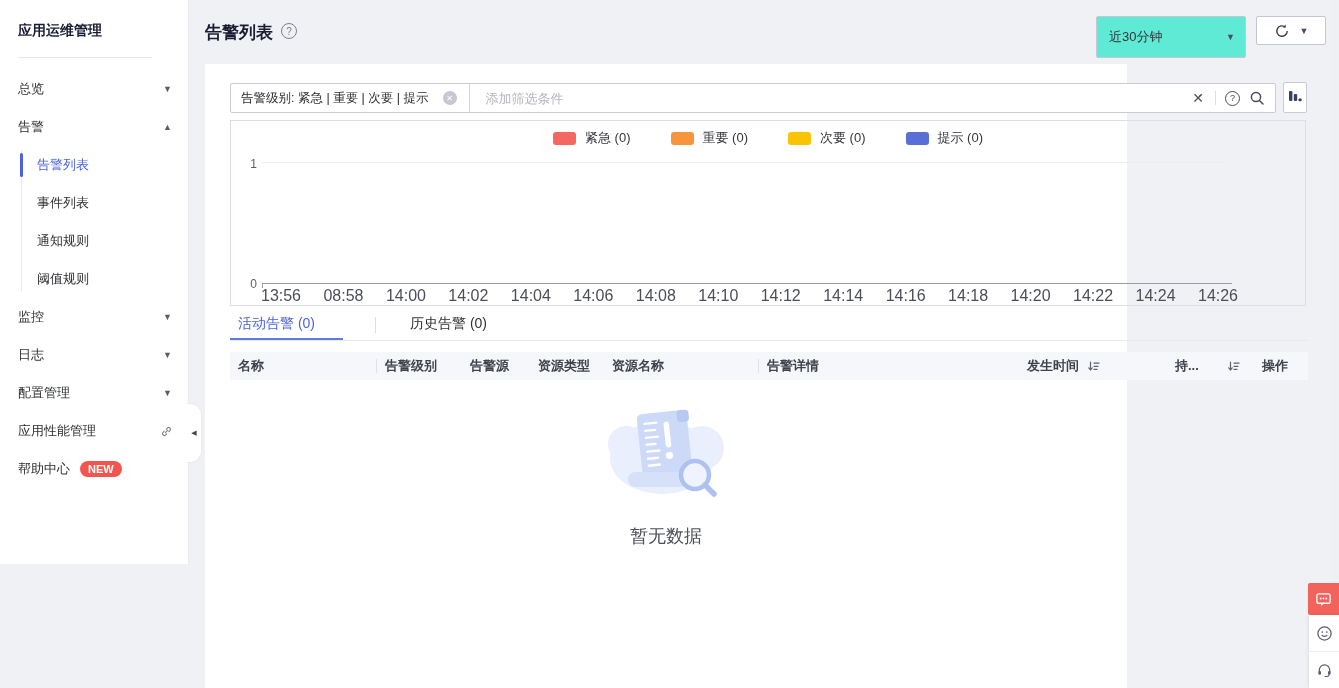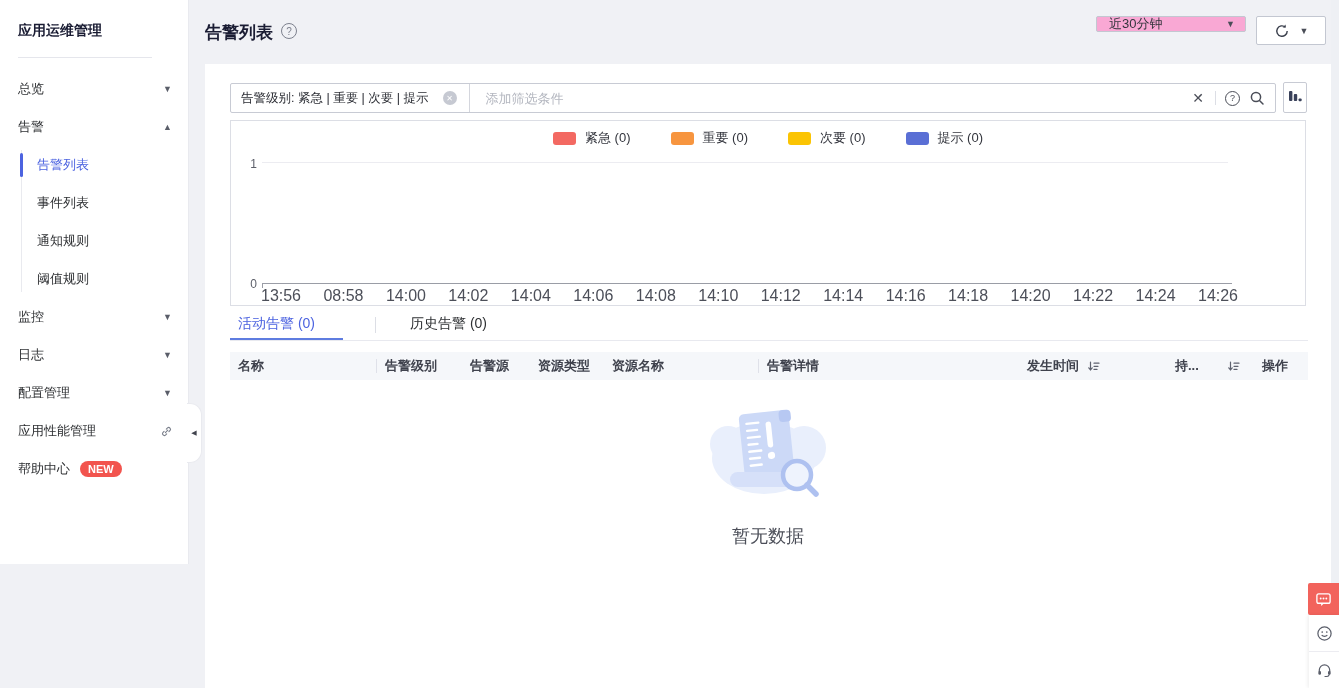--- a/index.html
+++ b/index.html
@@ -27,32 +27,32 @@
   .collapse-handle{position:absolute;left:187px;top:403px;width:14px;height:58px;background:#fff;
     border:1px solid #e9eaef;border-left:none;border-radius:0 12px 12px 0;z-index:6;
     display:flex;align-items:center;justify-content:center;cursor:pointer;}
   .collapse-handle span{font-size:7px;color:#41444e;}
 
   
   .page-title{position:absolute;left:205px;top:21px;font-size:17px;font-weight:bold;color:#1a1c33;}
   .title-help{position:absolute;left:281px;top:23px;width:16px;height:16px;border:1.4px solid #7d818e;
     border-radius:50%;box-sizing:border-box;color:#7d818e;font-size:10px;display:flex;
     align-items:center;justify-content:center;cursor:pointer;}
-  .time-select{position:absolute;left:1096px;top:16px;width:150px;height:16px;background:#f9a8d4;
+  .time-select{position:absolute;left:1096px;top:16px;width:150px;height:42px;background:#5eead4;
     border:1px solid #c3c7d1;border-radius:2px;box-sizing:border-box;display:flex;align-items:center;
     font-size:13px;color:#33353d;cursor:pointer;}
   .time-select .val{margin-left:12px;}
   .time-select .chev{position:absolute;right:10px;font-size:9px;color:#4a4d57;}
   .refresh-btn{position:absolute;left:1256px;top:16px;width:70px;height:29px;background:#fff;
     border:1px solid #c3c7d1;border-radius:2px;box-sizing:border-box;display:flex;align-items:center;
     justify-content:center;gap:10px;cursor:pointer;}
   .refresh-btn .chev{font-size:9px;color:#4a4d57;}
 
   
-  .card{position:absolute;left:205px;top:64px;width:1126px;height:624px;background:#fff;}
+  .card{position:absolute;left:205px;top:64px;width:922px;height:624px;background:#fff;}
 
   
   .filter-box{position:absolute;left:25px;top:19px;width:1046px;height:30px;background:#fff;
     border:1px solid #c8cbd4;border-radius:2px;box-sizing:border-box;display:flex;align-items:center;}
   .filter-chip{height:28px;display:flex;align-items:center;border-right:1px solid #d4d6dd;
     padding:0 12px 0 10px;font-size:12.5px;color:#2a2c33;cursor:pointer;}
   .chip-x{margin-left:14px;width:14px;height:14px;border-radius:50%;background:#c6c9d2;color:#fff;
     font-size:8px;display:flex;align-items:center;justify-content:center;cursor:pointer;}
   .filter-input{flex:1;border:none;outline:none;font-size:13px;color:#33353d;margin-left:14px;
     font-family:"Liberation Sans","DejaVu Sans",sans-serif;background:transparent;}

